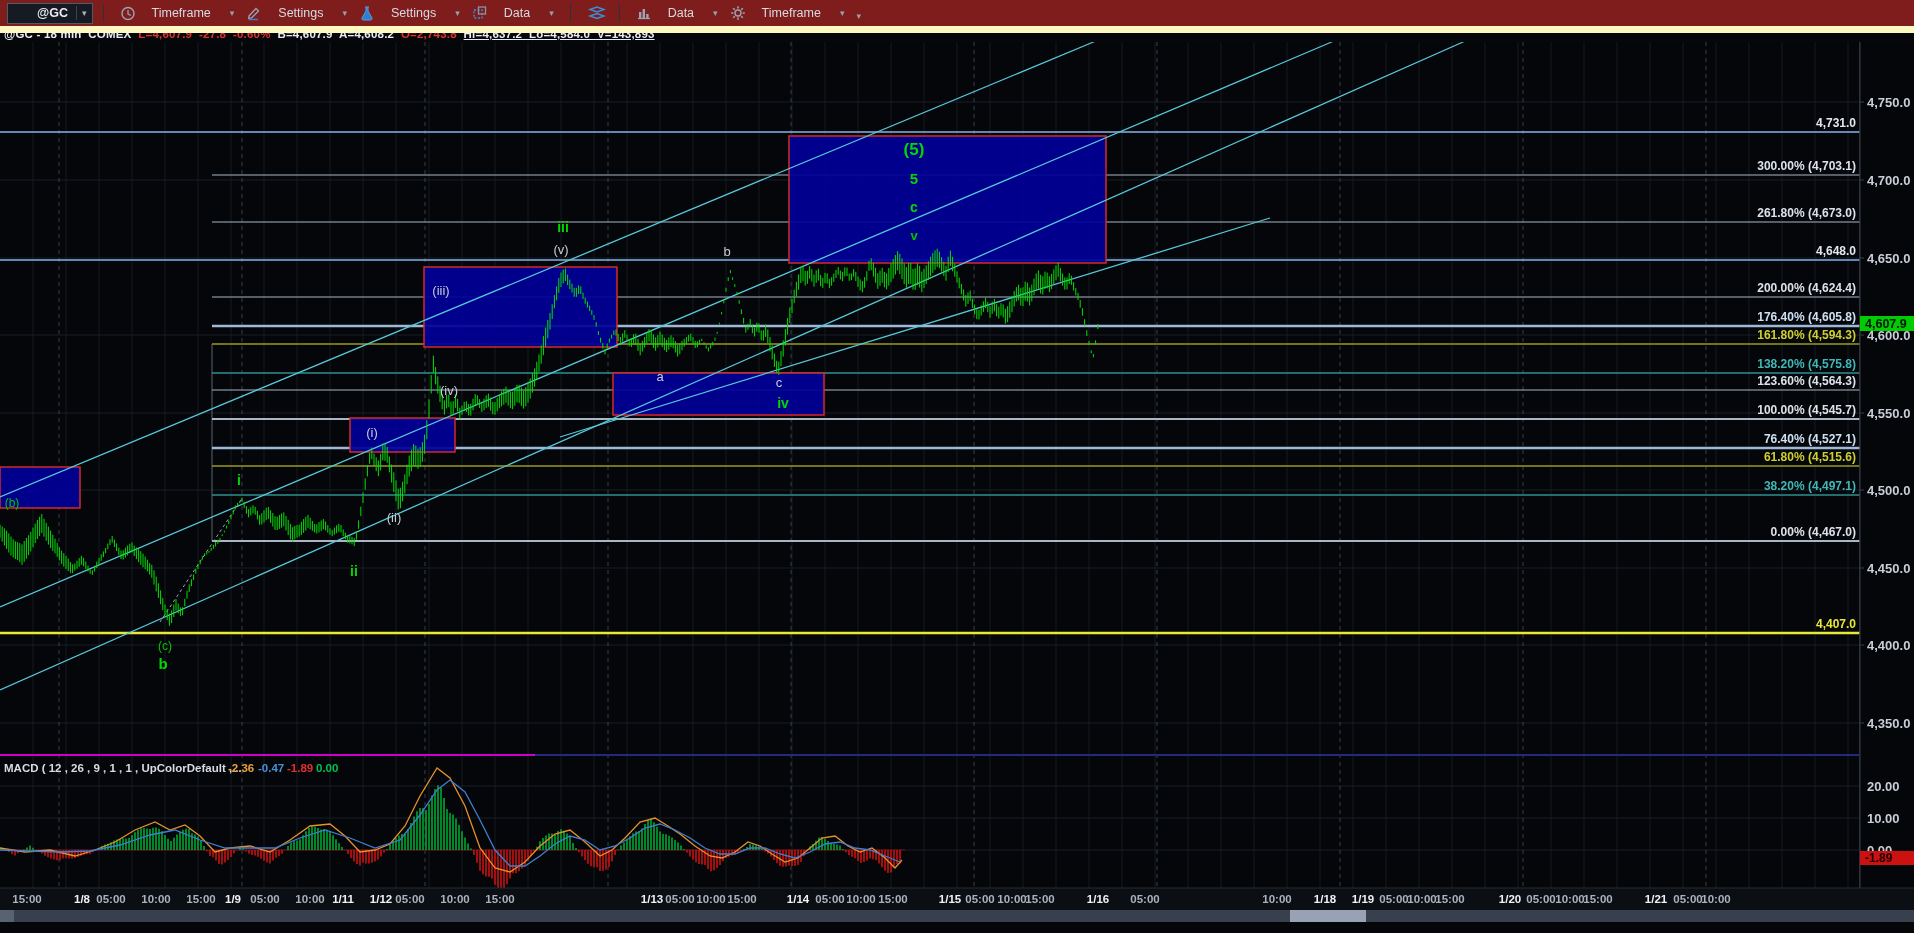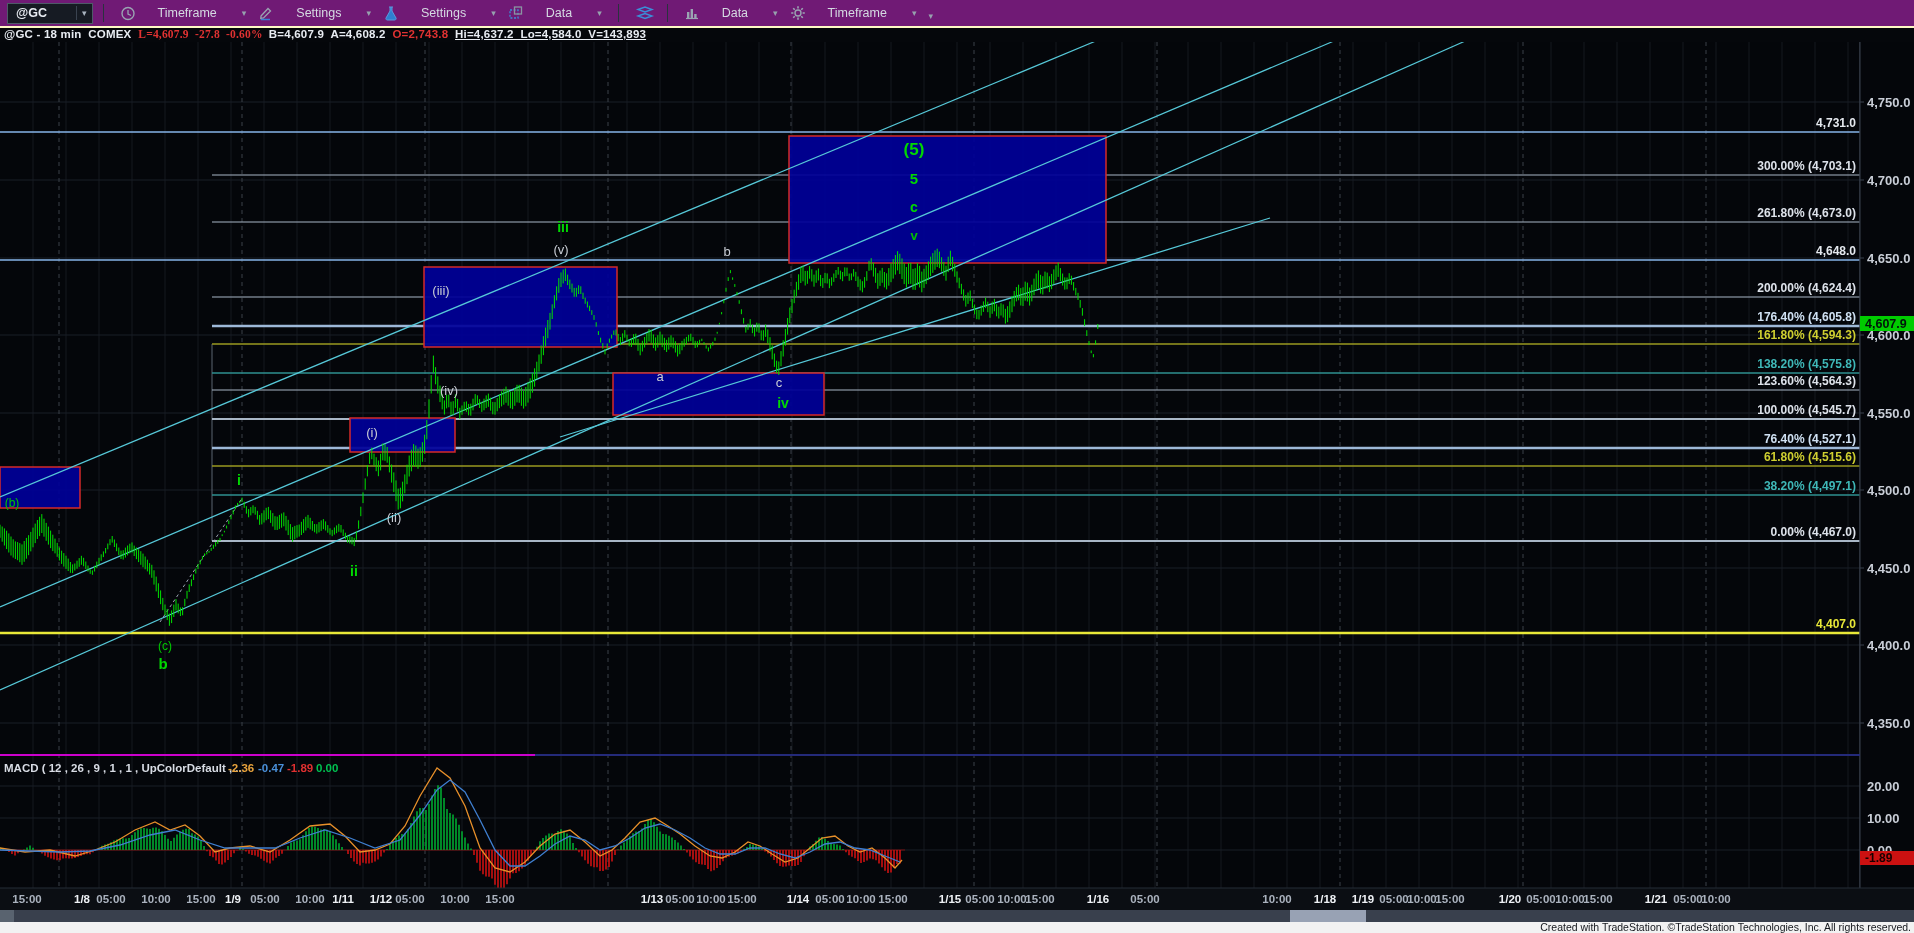--- a/index.html
+++ b/index.html
@@ -1,26 +1,26 @@
 <!DOCTYPE html>
 <html><head>
 <meta charset="utf-8">
 <style>
   html,body{margin:0;padding:0;background:#000;}
   #app{position:relative;width:1914px;height:933px;overflow:hidden;background:#04060a;
        font-family:"Liberation Sans",sans-serif;-webkit-font-smoothing:antialiased;}
   
-  #toolbar{position:absolute;left:0;top:0;width:1914px;height:26px;background:#701a75;
-           border-bottom:2px solid #fef9c3;display:flex;align-items:center;z-index:5;}
+  #toolbar{position:absolute;left:0;top:0;width:1914px;height:26px;background:#7f1d1d;
+           border-bottom:7px solid #fef9c3;display:flex;align-items:center;z-index:5;text-align:right;}
   .symbox{display:flex;align-items:center;height:19px;margin-left:7px;background:#161b23;
           border:1px solid #4e5a68;}
   .symbox .symtxt{color:#e8ecf2;font-size:12.5px;font-weight:bold;padding:0 8px;width:52px;}
   .symbox .symarr{border-left:1px solid #3a4350;color:#aab4c0;font-size:9px;padding:2px 5px;}
   .tsep{width:1px;height:18px;background:#2a323e;margin:0 10px;}
-  .menu-item{display:flex;align-items:center;gap:22px;padding:0 6px;color:#d5dae2;
+  .menu-item{display:flex;align-items:center;gap:16px;padding:0 6px;color:#d5dae2;
              font-size:12.5px;cursor:default;}
   .menu-item .caret{color:#97a1ae;font-size:9px;margin-left:3px;}
   .micon{width:16px;height:16px;display:inline-block;}
   .lonecaret{color:#97a1ae;font-size:9px;margin-left:6px;position:relative;top:3px;}
   
   #quoteline{position:absolute;left:0;top:26px;width:1914px;height:16px;background:#05070b;
              display:flex;align-items:center;padding-left:4px;z-index:4;
              font-size:11.5px;font-weight:bold;letter-spacing:.2px;white-space:pre;}
   
   #chartsvg{position:absolute;left:0;top:0;z-index:1;}
@@ -110,21 +110,21 @@
               <path d="M8 1.2v2.2M8 12.6v2.2M1.2 8h2.2M12.6 8h2.2M3.2 3.2l1.6 1.6M11.2 11.2l1.6 1.6M12.8 3.2l-1.6 1.6M4.8 11.2l-1.6 1.6"></path>
             </g>
           </svg>
       </span>
       <span>Timeframe</span>
       <span class="caret">▾</span>
     </div>
     <span class="lonecaret">▾</span>
   </div>
 
-  <div id="quoteline"><span style="color: rgb(232, 236, 242);">@GC - 18 min  COMEX  </span><span style="color: rgb(224, 50, 50); font-family: Liberation Serif, serif;">L=4,607.9  -27.8  -0.60%  </span><span style="color: rgb(232, 236, 242);">B=4,607.9  A=4,608.2  </span><span style="color: rgb(224, 50, 50);">O=2,743.8  </span><span style="color: rgb(232, 236, 242); text-decoration: underline;">Hi=4,637.2  Lo=4,584.0  V=143,893</span></div>
+  <div id="quoteline"><span style="color: rgb(232, 236, 242);">@GC - 18 min  COMEX  </span><span style="color: rgb(224, 50, 50);">L=4,607.9  -27.8  -0.60%  </span><span style="color: rgb(232, 236, 242);">B=4,607.9  A=4,608.2  </span><span style="color: rgb(224, 50, 50);">O=2,743.8  </span><span style="color: rgb(232, 236, 242); text-decoration: underline;">Hi=4,637.2  Lo=4,584.0  V=143,893</span></div>
 
   <svg id="chartsvg" width="1914" height="933">
       <rect x="0" y="42" width="1914" height="880" fill="#04060a"></rect>
       <line x1="33" y1="42" x2="33" y2="888" stroke="#14181e" stroke-width="1"></line>
       <line x1="66" y1="42" x2="66" y2="888" stroke="#14181e" stroke-width="1"></line>
       <line x1="99" y1="42" x2="99" y2="888" stroke="#14181e" stroke-width="1"></line>
       <line x1="132" y1="42" x2="132" y2="888" stroke="#14181e" stroke-width="1"></line>
       <line x1="165" y1="42" x2="165" y2="888" stroke="#14181e" stroke-width="1"></line>
       <line x1="198" y1="42" x2="198" y2="888" stroke="#14181e" stroke-width="1"></line>
       <line x1="231" y1="42" x2="231" y2="888" stroke="#14181e" stroke-width="1"></line>
@@ -340,14 +340,13 @@
       <text x="1570" y="903" fill="#aab2be" font-size="11.5" text-anchor="middle" font-family="&quot;Liberation Sans&quot;,sans-serif" font-weight="bold">10:00</text>
       <text x="1598" y="903" fill="#aab2be" font-size="11.5" text-anchor="middle" font-family="&quot;Liberation Sans&quot;,sans-serif" font-weight="bold">15:00</text>
       <text x="1656" y="903" fill="#eef1f5" font-size="11.5" text-anchor="middle" font-family="&quot;Liberation Sans&quot;,sans-serif" font-weight="bold">1/21</text>
       <text x="1688" y="903" fill="#aab2be" font-size="11.5" text-anchor="middle" font-family="&quot;Liberation Sans&quot;,sans-serif" font-weight="bold">05:00</text>
       <text x="1716" y="903" fill="#aab2be" font-size="11.5" text-anchor="middle" font-family="&quot;Liberation Sans&quot;,sans-serif" font-weight="bold">10:00</text>
       <rect x="0" y="910" width="1914" height="12" fill="#39404d"></rect>
       <rect x="0" y="910" width="14" height="12" fill="#59636f"></rect>
       <rect x="1290" y="910" width="76" height="12" fill="#98a2b4"></rect>
     </svg>
 
-  <div id="copybar">Created with TradeStation. ©TradeStation Technologies, Inc. All rights reserved.</div>
 </div>
 
 </body></html>

